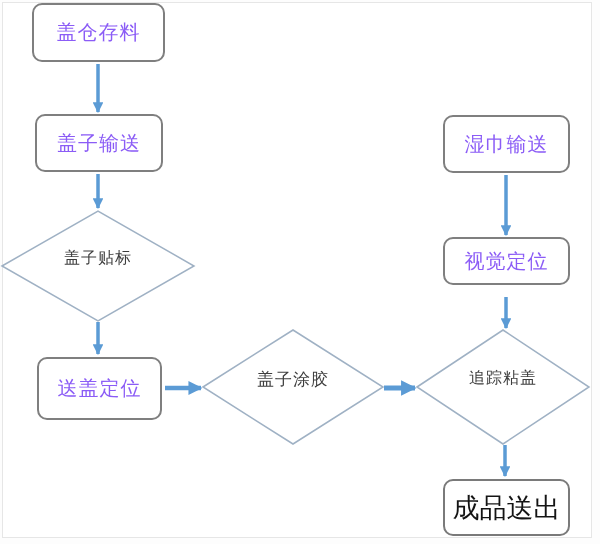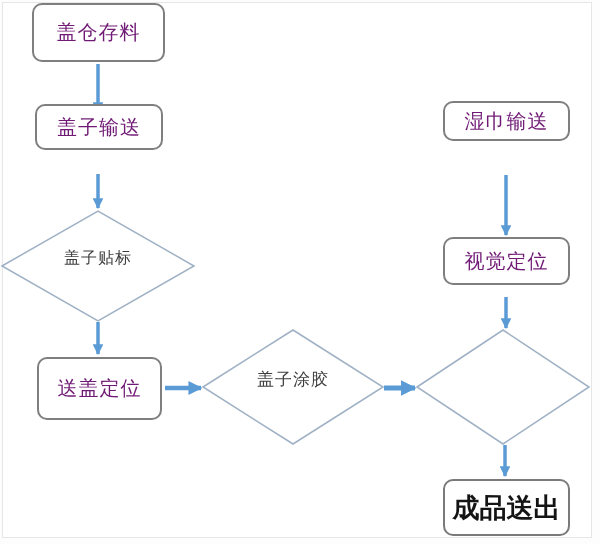--- a/index.html
+++ b/index.html
@@ -8,25 +8,25 @@
     font-family:"Liberation Sans",sans-serif;
   }
   .page-frame{
     position:absolute;left:2px;top:2px;width:588px;height:534px;
     border:1px solid #e6e6e6;background:#ffffff;
   }
   svg.connectors{position:absolute;left:0;top:0;width:600px;height:544px;}
   .node{
     position:absolute;display:flex;align-items:center;justify-content:center;
     box-sizing:border-box;background:#fff;border:2px solid #7f7f7f;border-radius:10px;
-    font-size:20px;color:#701a75;letter-spacing:1px;white-space:nowrap;
+    font-size:20px;color:#8b5cf6;letter-spacing:1px;white-space:nowrap;
   }
   .node.output{
     font-family:"DejaVu Serif","Liberation Serif",serif;
-    font-weight:bold;font-size:27px;color:#141414;letter-spacing:0;
+    font-weight:normal;font-size:27px;color:#141414;letter-spacing:0;
     border-color:#7a7a7a;
   }
   .diamond-label{
     position:absolute;transform:translate(-50%,-50%);
     font-size:16px;color:#3d3d3d;letter-spacing:1px;white-space:nowrap;
   }
   .diamond-label.mid{font-size:17px;}
 </style>
 </head>
 <body>
@@ -53,38 +53,39 @@
     <path d="M384,388 L415,388" stroke="#5B9BD5" stroke-width="5" fill="none" marker-end="url(#ah)"></path>
     <path d="M506,175 L506,235" stroke="#5B9BD5" stroke-width="3.5" fill="none" marker-end="url(#ah)"></path>
     <path d="M506,297 L506,328" stroke="#5B9BD5" stroke-width="3.5" fill="none" marker-end="url(#ah)"></path>
     <path d="M505,445 L505,476" stroke="#5B9BD5" stroke-width="3.5" fill="none" marker-end="url(#ah)"></path>
   </svg>
 
   <div class="node" style="left:32px;top:3px;width:133px;height:59px">
     <span>盖仓存料</span>
   </div>
 
-  <div class="node" style="left:35px;top:104px;width:128px;height:46px">
+  <div class="node" style="left:35px;top:114px;width:128px;height:58px">
     <span>盖子输送</span>
   </div>
 
   <div class="node" style="left:37px;top:357px;width:125px;height:63px">
     <span>送盖定位</span>
   </div>
 
-  <div class="node" style="left:443px;top:101px;width:127px;height:40px">
+  <div class="node" style="left:443px;top:115px;width:127px;height:58px">
     <span>湿巾输送</span>
   </div>
 
   <div class="node" style="left:443px;top:237px;width:127px;height:48px">
     <span>视觉定位</span>
   </div>
 
   <div class="node output" style="left:443px;top:479px;width:127px;height:57px">
     <span>成品送出</span>
   </div>
 
   <div class="diamond-label mid" style="left:293px;top:379px">盖子涂胶</div>
 
   <div class="diamond-label" style="left:98px;top:258px">盖子贴标</div>
 
+  <div class="diamond-label" style="left:503px;top:378px">追踪粘盖</div>
 
 </div>
 
 </body></html>

